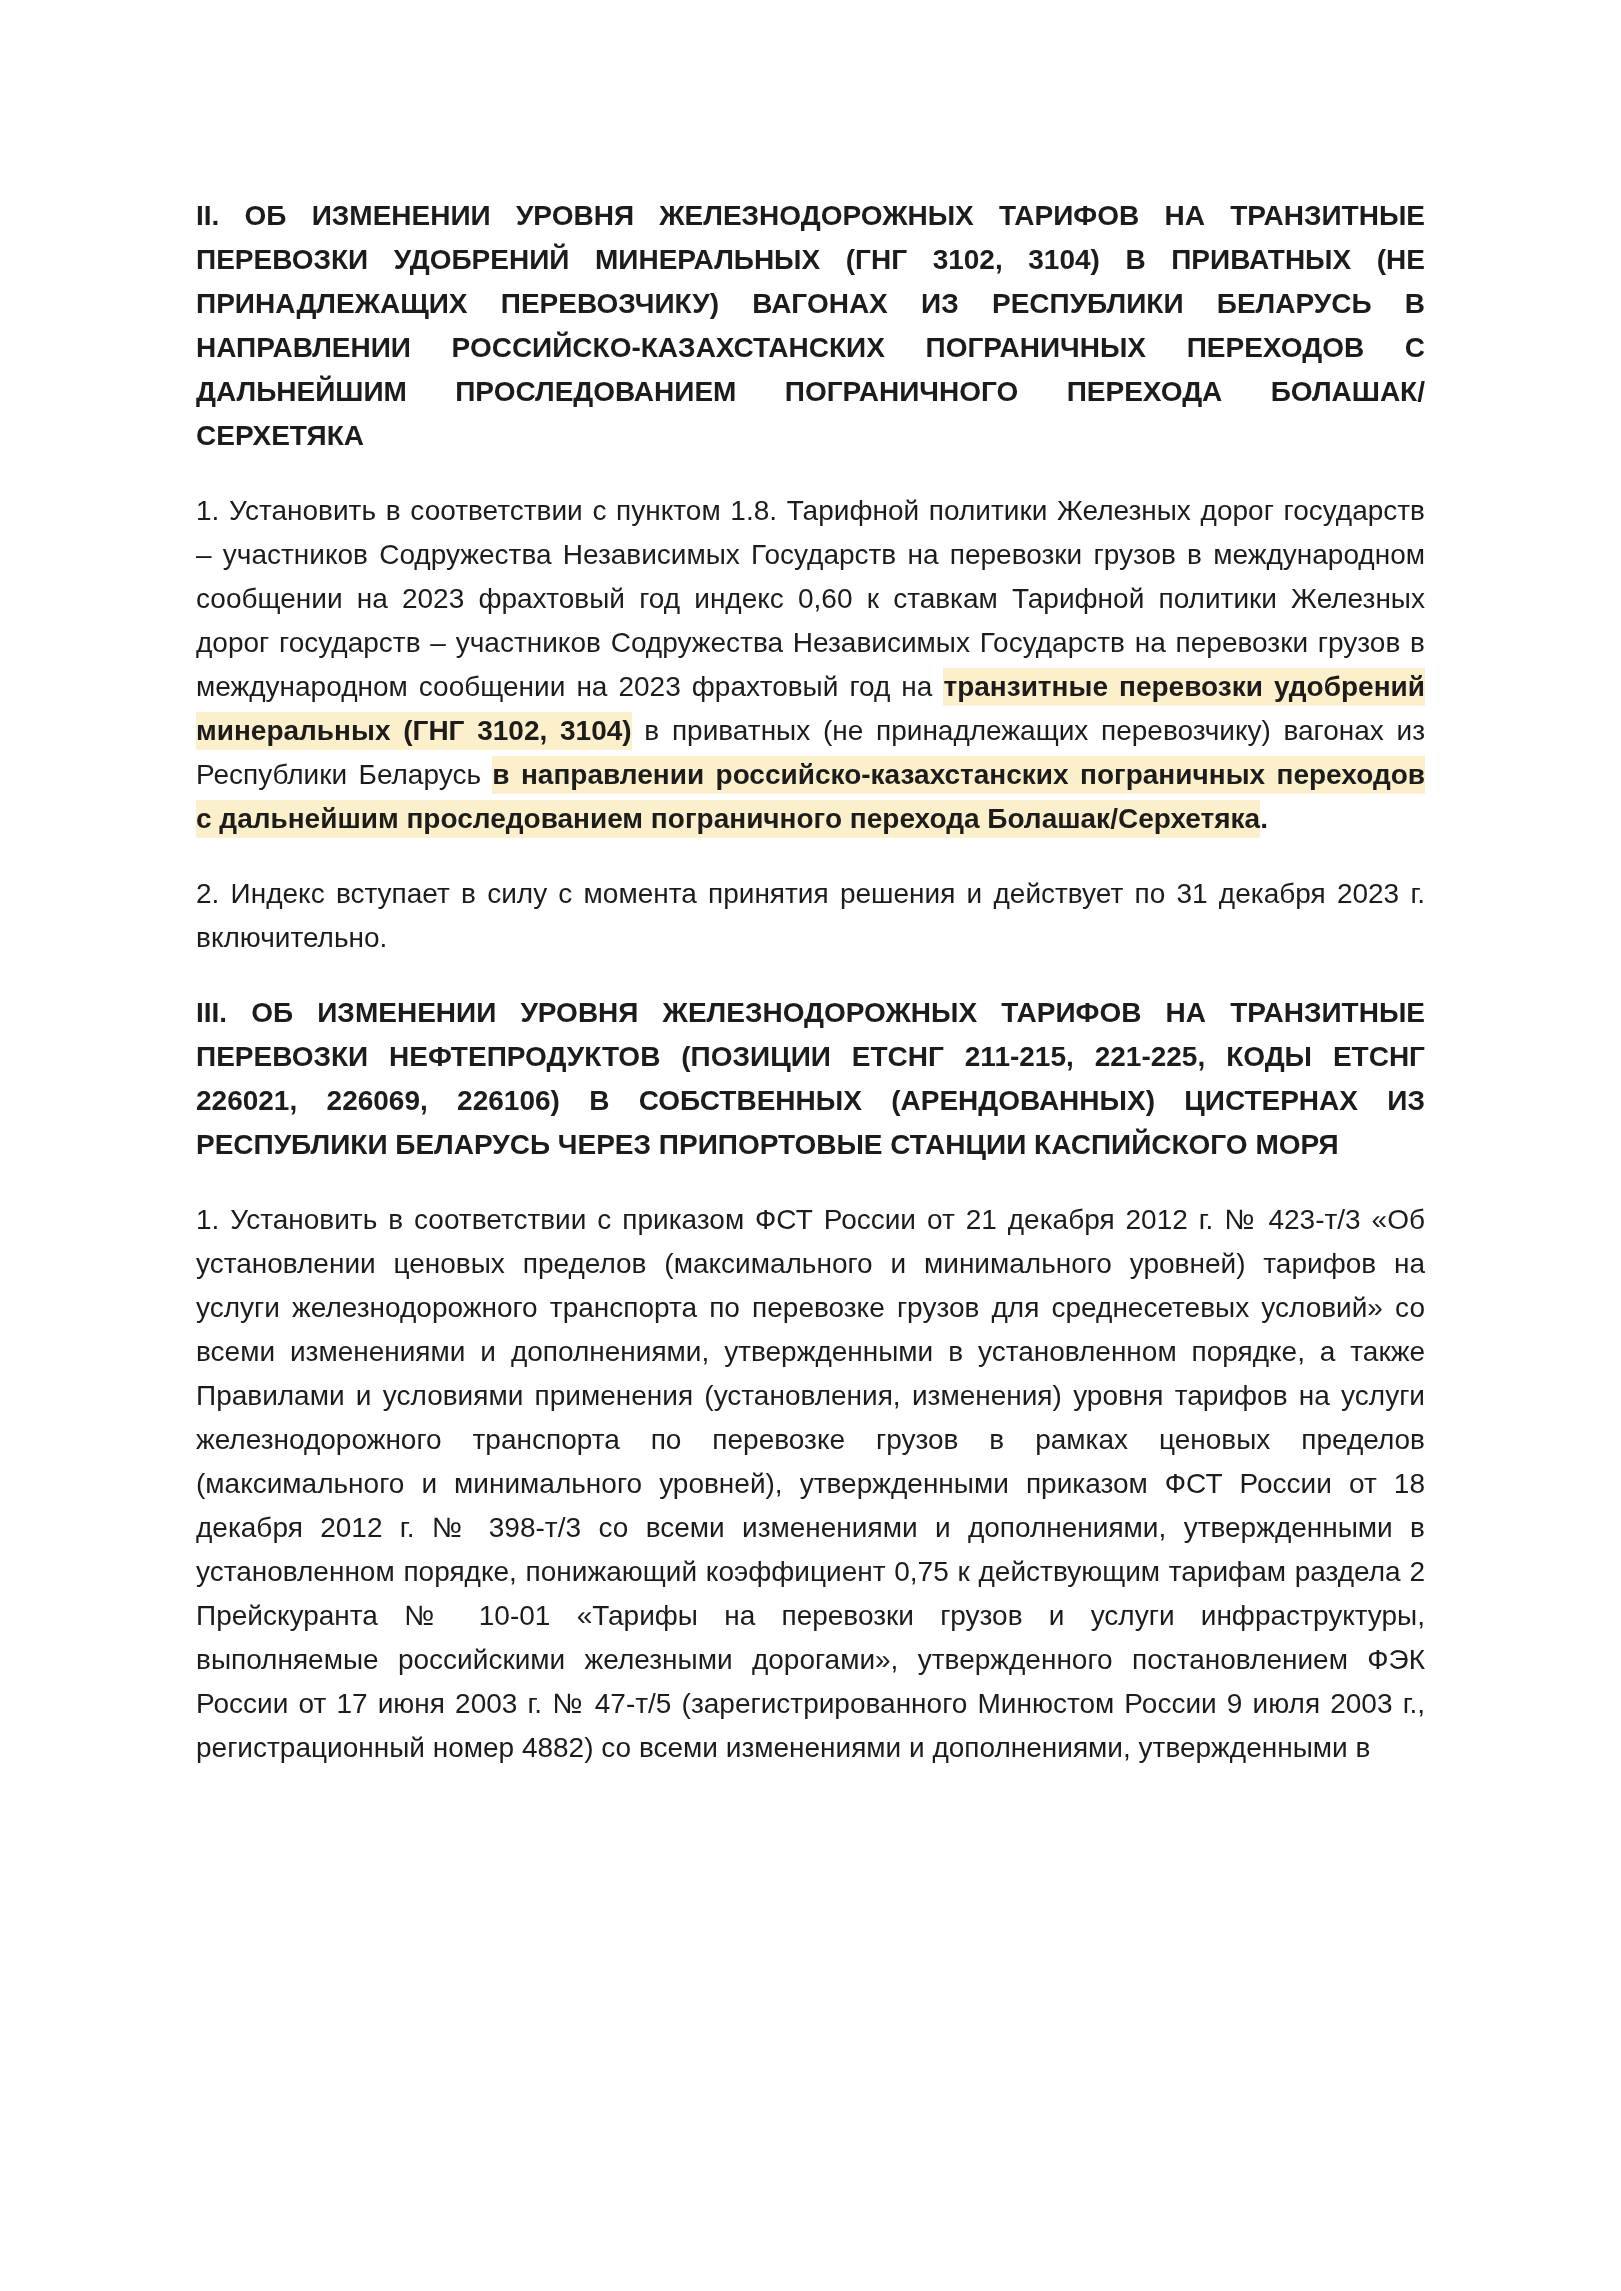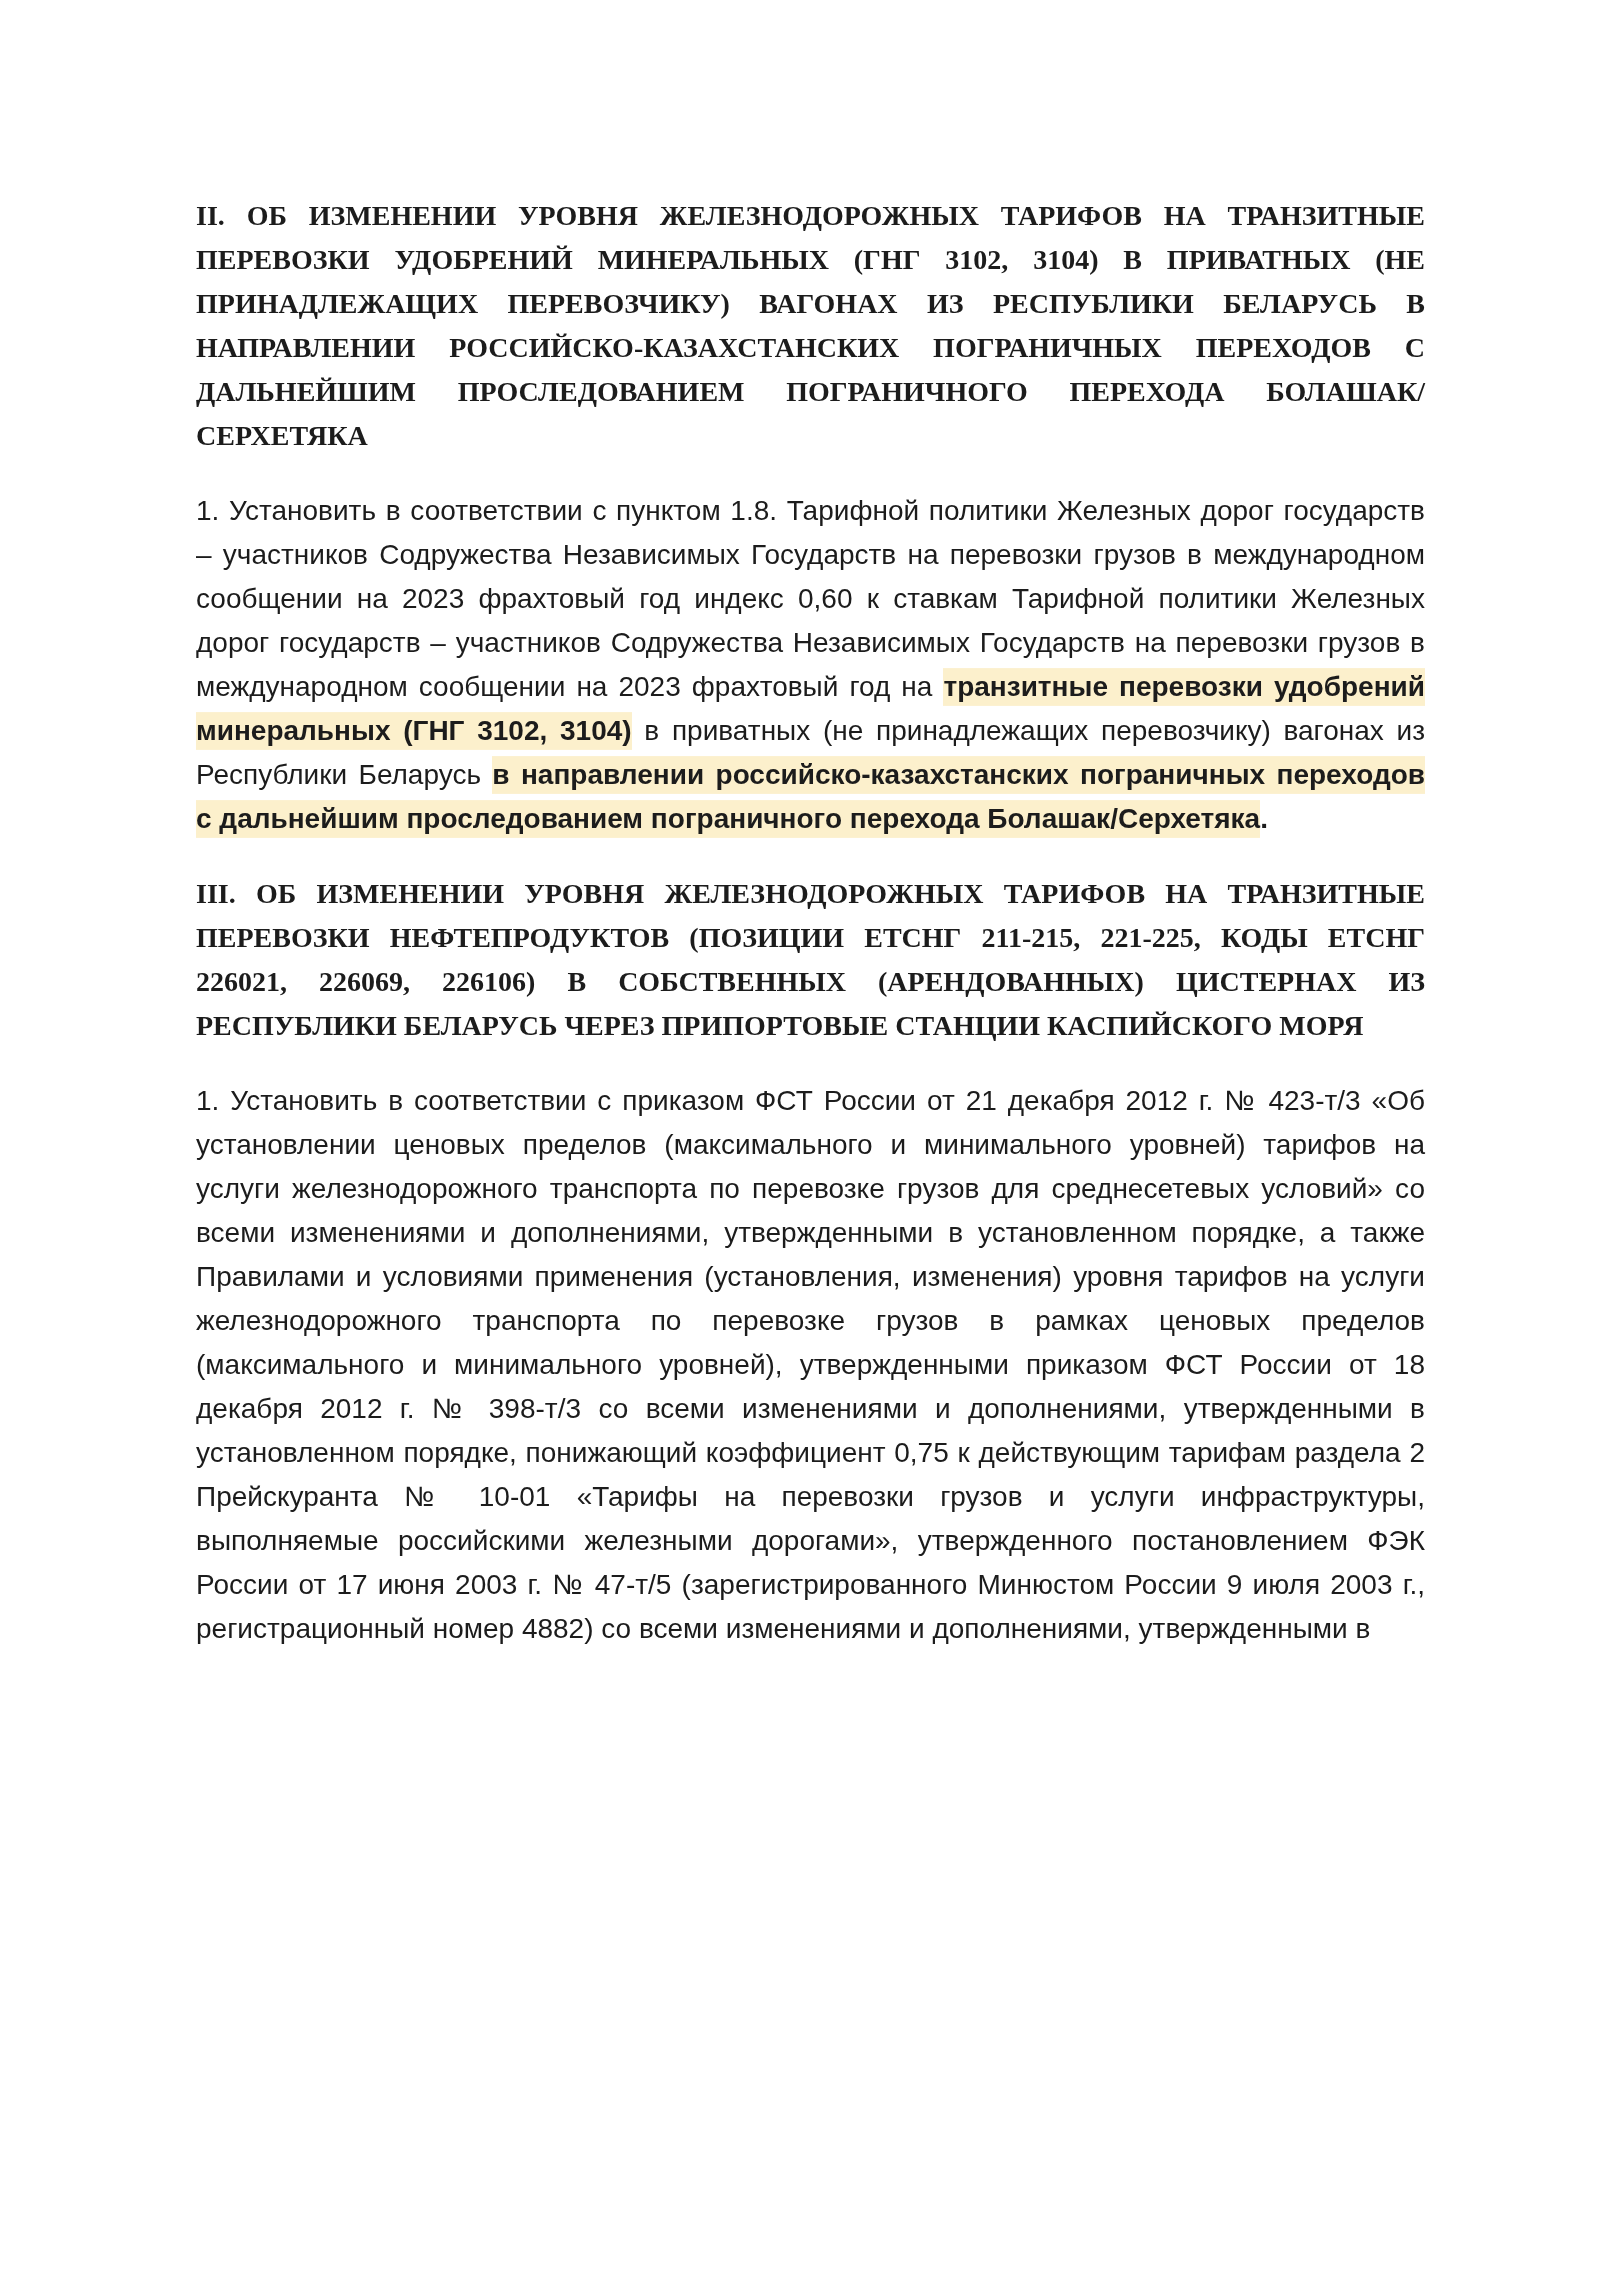--- a/index.html
+++ b/index.html
@@ -21,32 +21,32 @@
     color: #1c1c1c;
     overflow: hidden;
   }
   .para {
     margin: 0 0 31px 0;
     text-align: justify;
     text-align-last: left;
   }
   .para.heading {
     font-weight: bold;
-    font-family: Liberation Serif, serif;
   }
   .run.b {
     font-weight: bold;
   }
   .run.hl {
     background: #fcf0cc;
     box-shadow: 0 3.9px 0 0 #fcf0cc, 0 -2.9px 0 0 #fcf0cc;
   }
 </style>
 </head>
 <body>
 
 <div class="page" id="doc-page" style="background: rgb(255, 255, 255); color: rgb(28, 28, 28); width: 1621px; height: 2292px;">
     <p class="para heading"><span class="run b">II. ОБ ИЗМЕНЕНИИ УРОВНЯ ЖЕЛЕЗНОДОРОЖНЫХ ТАРИФОВ НА ТРАНЗИТНЫЕ ПЕРЕВОЗКИ УДОБРЕНИЙ МИНЕРАЛЬНЫХ (ГНГ 3102, 3104) В ПРИВАТНЫХ (НЕ ПРИНАДЛЕЖАЩИХ ПЕРЕВОЗЧИКУ) ВАГОНАХ ИЗ РЕСПУБЛИКИ БЕЛАРУСЬ В НАПРАВЛЕНИИ РОССИЙСКО-КАЗАХСТАНСКИХ ПОГРАНИЧНЫХ ПЕРЕХОДОВ С ДАЛЬНЕЙШИМ ПРОСЛЕДОВАНИЕМ ПОГРАНИЧНОГО ПЕРЕХОДА БОЛАШАК/СЕРХЕТЯКА</span></p>
     <p class="para body"><span class="run">1. Установить в соответствии с пунктом 1.8. Тарифной политики Железных дорог государств – участников Содружества Независимых Государств на перевозки грузов в международном сообщении на 2023 фрахтовый год индекс 0,60 к ставкам Тарифной политики Железных дорог государств – участников Содружества Независимых Государств на перевозки грузов в международном сообщении на 2023 фрахтовый год на </span><span class="run b hl" style="background: rgb(252, 240, 204); box-shadow: rgb(252, 240, 204) 0px 3.9px 0px 0px, rgb(252, 240, 204) 0px -2.9px 0px 0px;">транзитные перевозки удобрений минеральных (ГНГ 3102, 3104)</span><span class="run"> в приватных (не принадлежащих перевозчику) вагонах из Республики Беларусь </span><span class="run b hl" style="background: rgb(252, 240, 204); box-shadow: rgb(252, 240, 204) 0px 3.9px 0px 0px, rgb(252, 240, 204) 0px -2.9px 0px 0px;">в направлении российско-казахстанских пограничных переходов с дальнейшим проследованием пограничного перехода Болашак/Серхетяка</span><span class="run b">.</span></p>
+    <p class="para body"><span class="run">2. Индекс вступает в силу с момента принятия решения и действует по 31 декабря 2023 г. включительно.</span></p>
     <p class="para heading"><span class="run b">III. ОБ ИЗМЕНЕНИИ УРОВНЯ ЖЕЛЕЗНОДОРОЖНЫХ ТАРИФОВ НА ТРАНЗИТНЫЕ ПЕРЕВОЗКИ НЕФТЕПРОДУКТОВ (ПОЗИЦИИ ЕТСНГ 211-215, 221-225, КОДЫ ЕТСНГ 226021, 226069, 226106) В СОБСТВЕННЫХ (АРЕНДОВАННЫХ) ЦИСТЕРНАХ ИЗ РЕСПУБЛИКИ БЕЛАРУСЬ ЧЕРЕЗ ПРИПОРТОВЫЕ СТАНЦИИ КАСПИЙСКОГО МОРЯ</span></p>
     <p class="para body"><span class="run">1. Установить в соответствии с приказом ФСТ России от 21 декабря 2012 г. № 423-т/3 «Об установлении ценовых пределов (максимального и минимального уровней) тарифов на услуги железнодорожного транспорта по перевозке грузов для среднесетевых условий» со всеми изменениями и дополнениями, утвержденными в установленном порядке, а также Правилами и условиями применения (установления, изменения) уровня тарифов на услуги железнодорожного транспорта по перевозке грузов в рамках ценовых пределов (максимального и минимального уровней), утвержденными приказом ФСТ России от 18 декабря 2012 г. № 398-т/3 со всеми изменениями и дополнениями, утвержденными в установленном порядке, понижающий коэффициент 0,75 к действующим тарифам раздела 2 Прейскуранта № 10-01 «Тарифы на перевозки грузов и услуги инфраструктуры, выполняемые российскими железными дорогами», утвержденного постановлением ФЭК России от 17 июня 2003 г. № 47-т/5 (зарегистрированного Минюстом России 9 июля 2003 г., регистрационный номер 4882) со всеми изменениями и дополнениями, утвержденными в</span></p>
   </div>
 
 
 </body></html>

